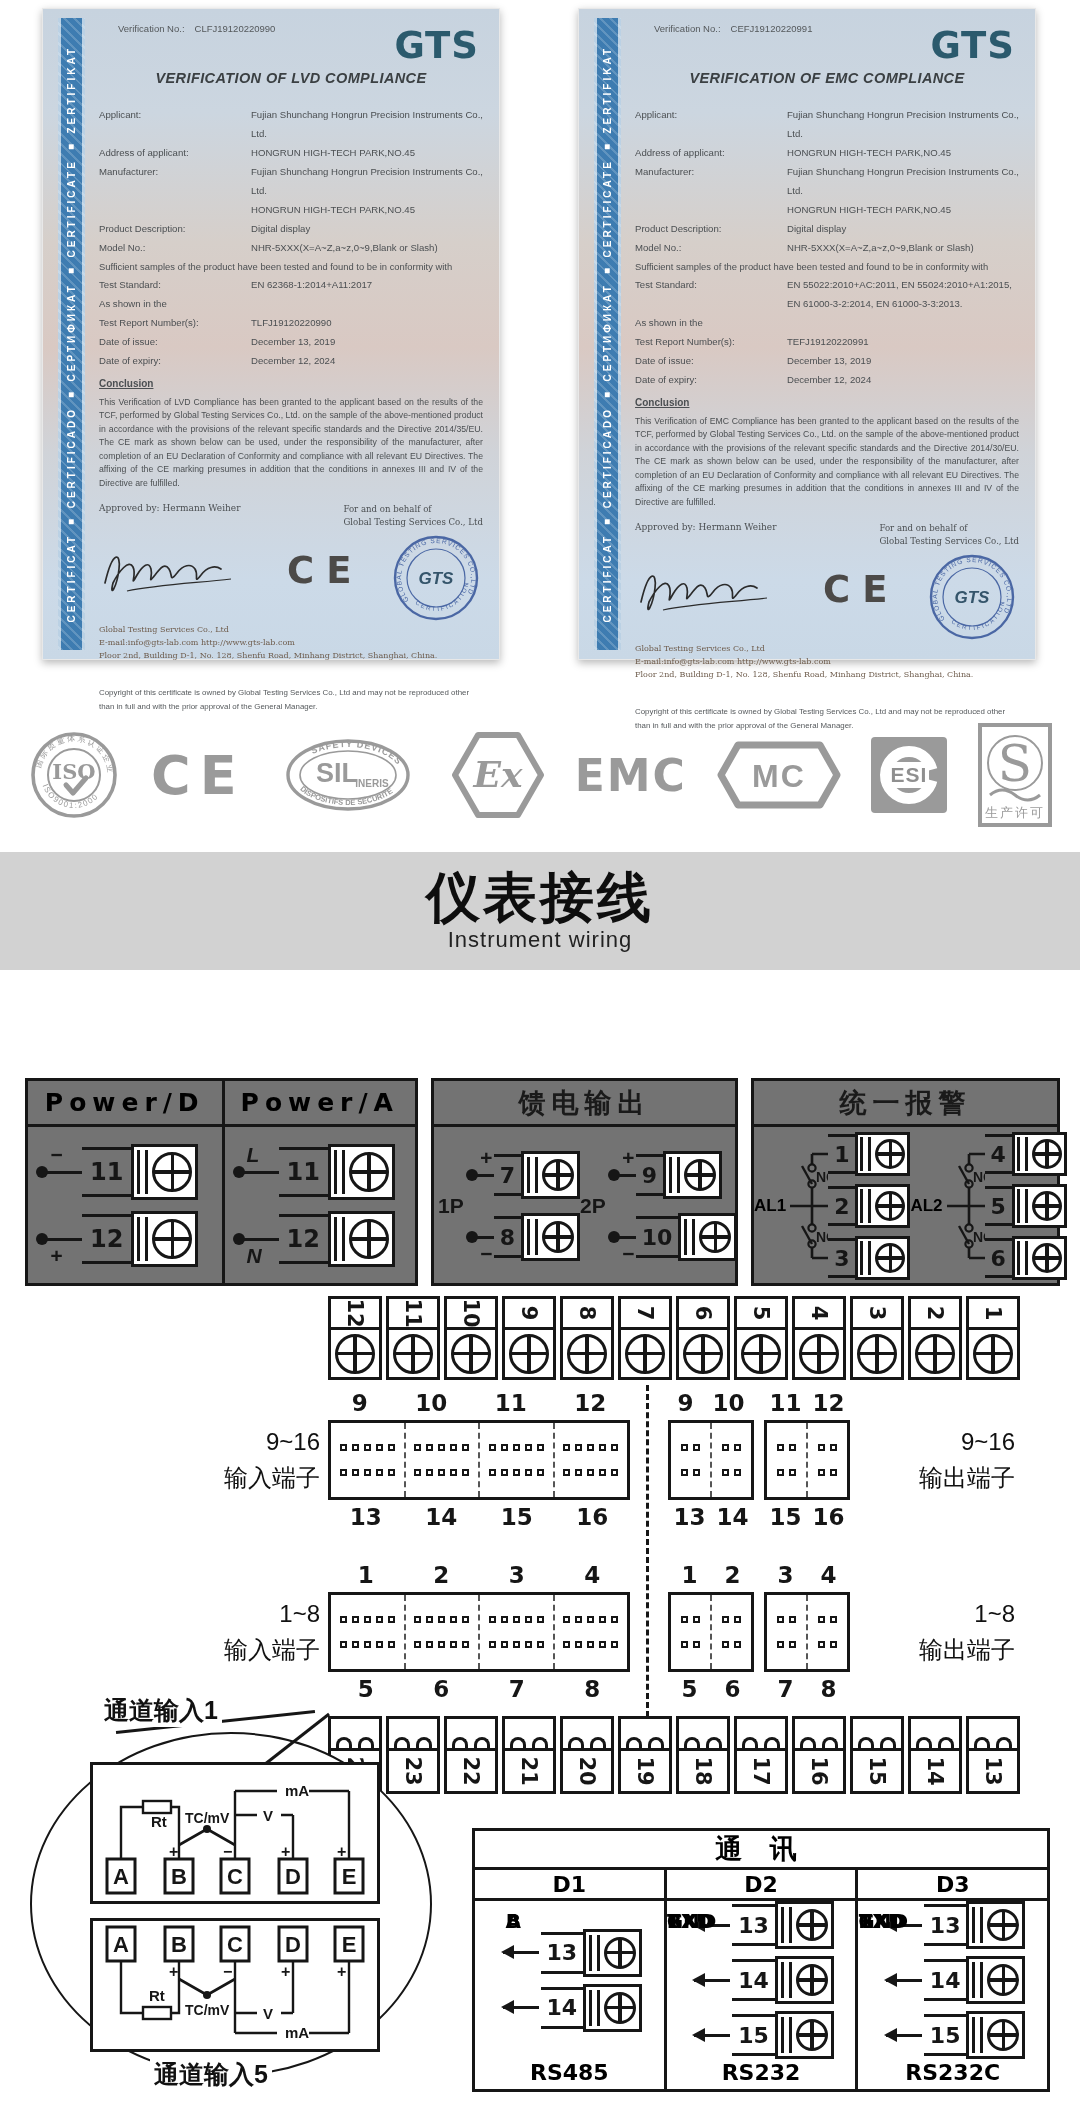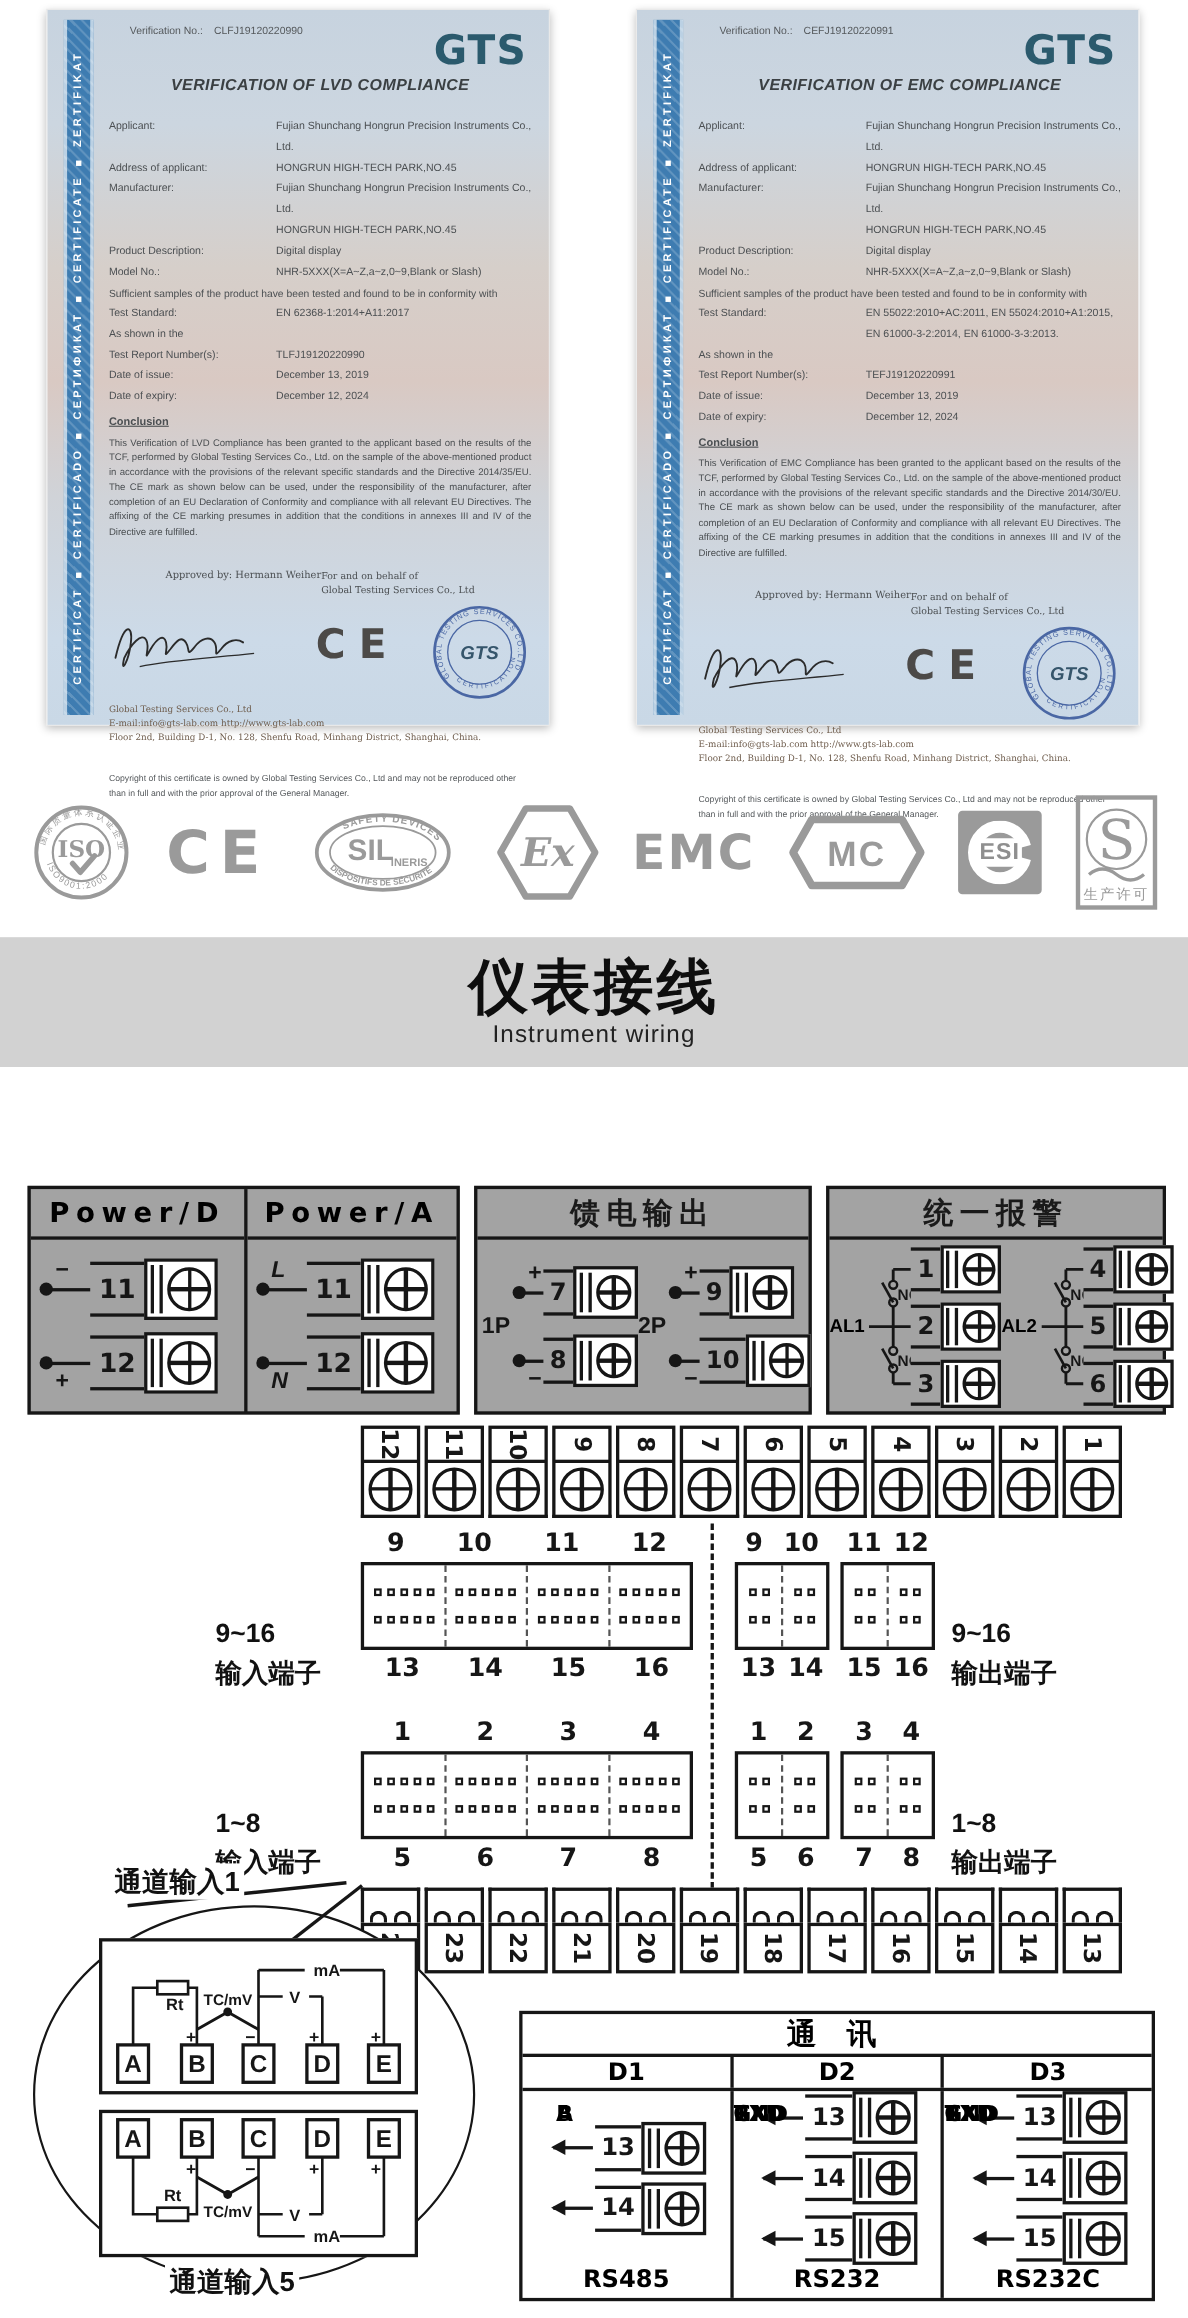--- a/index.html
+++ b/index.html
@@ -20,21 +20,21 @@
   .verif-row b { font-weight:normal; margin-left:10px; }
   .gts-logo { position:absolute; top:4px; right:4px; font-size:37px; font-weight:800; letter-spacing:1px; color:#2b5a6d; font-family:"DejaVu Sans", sans-serif; line-height:1; }
   .cert-title { margin-top:36px; text-align:center; font-size:14.5px; font-weight:bold; font-style:italic; color:#3b4043; letter-spacing:.4px; }
   .ftable { margin-top:20px; }
   .frow { display:flex; line-height:1.98; font-size:9.6px; }
   .frow .fl { width:152px; flex:none; }
   .frow .fv { flex:1; }
   .oneline { font-size:9.4px; line-height:1.9; }
   .concl { margin-top:7px; text-decoration:underline; font-size:10px;font-weight:bold; }
   .cpara { margin-top:7px; font-size:8.7px; line-height:1.55; text-align:justify; color:#4b4f52; }
-  .approw { margin-top:28px; display:flex; justify-content:center; font-family:"DejaVu Serif", serif; }
+  .approw { margin-top:13px; display:flex; justify-content:space-between; font-family:"DejaVu Serif", serif; }
   .approw .ap { font-size:9px; }
   .approw .behalf { font-size:8.6px; text-align:left; line-height:1.5; }
   .sigzone { position:relative; height:92px; margin-top:2px; }
   .sig { position:absolute; left:0; top:8px; }
   .ce-mark { position:absolute; left:188px; top:18px; font-size:37px; font-weight:bold; color:#4c4a48; letter-spacing:12px; font-family:"DejaVu Sans", sans-serif; }
   .seal { position:absolute; right:2px; top:2px; }
   .cfooter { font-family:"DejaVu Serif", serif; font-size:8px; color:#6e5c4c; line-height:1.65; }
   .copyright { margin-top:24px; font-size:7.9px; color:#55595c; line-height:1.75; }
 
   
@@ -50,21 +50,21 @@
   .banner { position:absolute; left:0; top:852px; width:1080px; height:118px; background:#d2d2d2; display:flex; flex-direction:column; align-items:center; justify-content:center; }
   .banner h1 { font-size:54px; font-weight:900; color:#0e0e0e; letter-spacing:3px; line-height:1.05; }
   .banner p { font-size:22px; color:#222; letter-spacing:1px; margin-top:2px; }
 
   
   .sec-title { position:absolute; left:26px; top:1022px; display:flex; align-items:center; gap:12px; }
   .sec-title .dot { width:12px; height:12px; border-radius:50%; background:#c30d0d; }
   .sec-title h2 { font-size:30px; font-weight:bold; color:#111; letter-spacing:1px; }
 
   
-  .dbox { position:absolute; border:3px solid #161616; background:#a3a3a3; }
+  .dbox { position:absolute; border:3px solid #161616; background:#737373; }
   .dhead { border-bottom:3px solid #161616; text-align:center; font-weight:600; color:#1a1a1a; }
   .hterm { display:flex; align-items:center; }
   .lead { position:relative; width:44px; height:3px; background:#161616; flex:none; }
   .lead::before { content:""; position:absolute; left:-2px; top:-5px; width:12px; height:12px; background:#161616; border-radius:50%; }
   .lead .sign { position:absolute; left:12px; top:-27px; font-size:21px; font-weight:bold; color:#161616; line-height:1; }
   .lead .sign.below { top:7px; }
   .numrail { display:flex; align-items:center; border-top:3px solid #161616; border-bottom:3px solid #161616; height:50px; padding:0 8px; font-size:24px; font-weight:bold; color:#161616; font-family:"DejaVu Sans", sans-serif; }
   .clampbox { display:flex; align-items:center; border:3px solid #161616; height:56px; padding:3px; background:#fff; flex:none; }
   .clampbox::before { content:""; align-self:stretch; width:5px; border-left:3px solid #161616; border-right:3px solid #161616; margin-right:4px; }
   .screw { width:40px; height:40px; border:3px solid #161616; border-radius:50%; position:relative; flex:none; }
@@ -108,21 +108,21 @@
   .varc i { width:16px; height:11px; border:3px solid #161616; border-bottom:none; border-radius:10px 10px 0 0; }
   .vnum.bnum { height:46px; border-top:3px solid #161616; }
 
   
   .pinbox { position:absolute; border:3px solid #161616; display:flex; background:#fff; }
   .pgcol { flex:1; display:flex; flex-direction:column; justify-content:space-evenly; align-items:center; padding:4px 2px; }
   .pgcol + .pgcol { border-left:2px dashed #555; }
   .pinrow { display:flex; gap:5px; }
   .pin { width:7px; height:7px; border:2px solid #161616; display:block; background:#fff; }
   .numline { position:absolute; display:flex; justify-content:space-around; font-size:23px; font-weight:bold; color:#161616; font-family:"DejaVu Sans", sans-serif; }
-  .blocklabel { position:absolute; white-space:pre-line; text-align:left; font-size:24px; font-weight:700; color:#111; line-height:1.5;margin-top:44px; }
+  .blocklabel { position:absolute; white-space:pre-line; text-align:right; font-size:24px; font-weight:400; color:#111; line-height:1.5; }
   .vdash { position:absolute; border-left:3px dashed #161616; }
 
   
   .bubble { position:absolute; left:30px; top:1732px; width:402px; height:344px; border:2.5px solid #161616; border-radius:50%; background:#fff; }
   .tail { position:absolute; background:#161616; height:2.5px; transform-origin:left center; }
   .bubble-label { position:absolute; font-size:25px; font-weight:bold; color:#111; background:#fff; padding:0 4px; }
   .chanbox { position:absolute; border:3px solid #161616; background:#fff; }
 
   
   .comm { position:absolute; left:472px; top:1828px; width:578px; height:264px; border:3.5px solid #161616; background:#fff; display:flex; flex-direction:column; }

